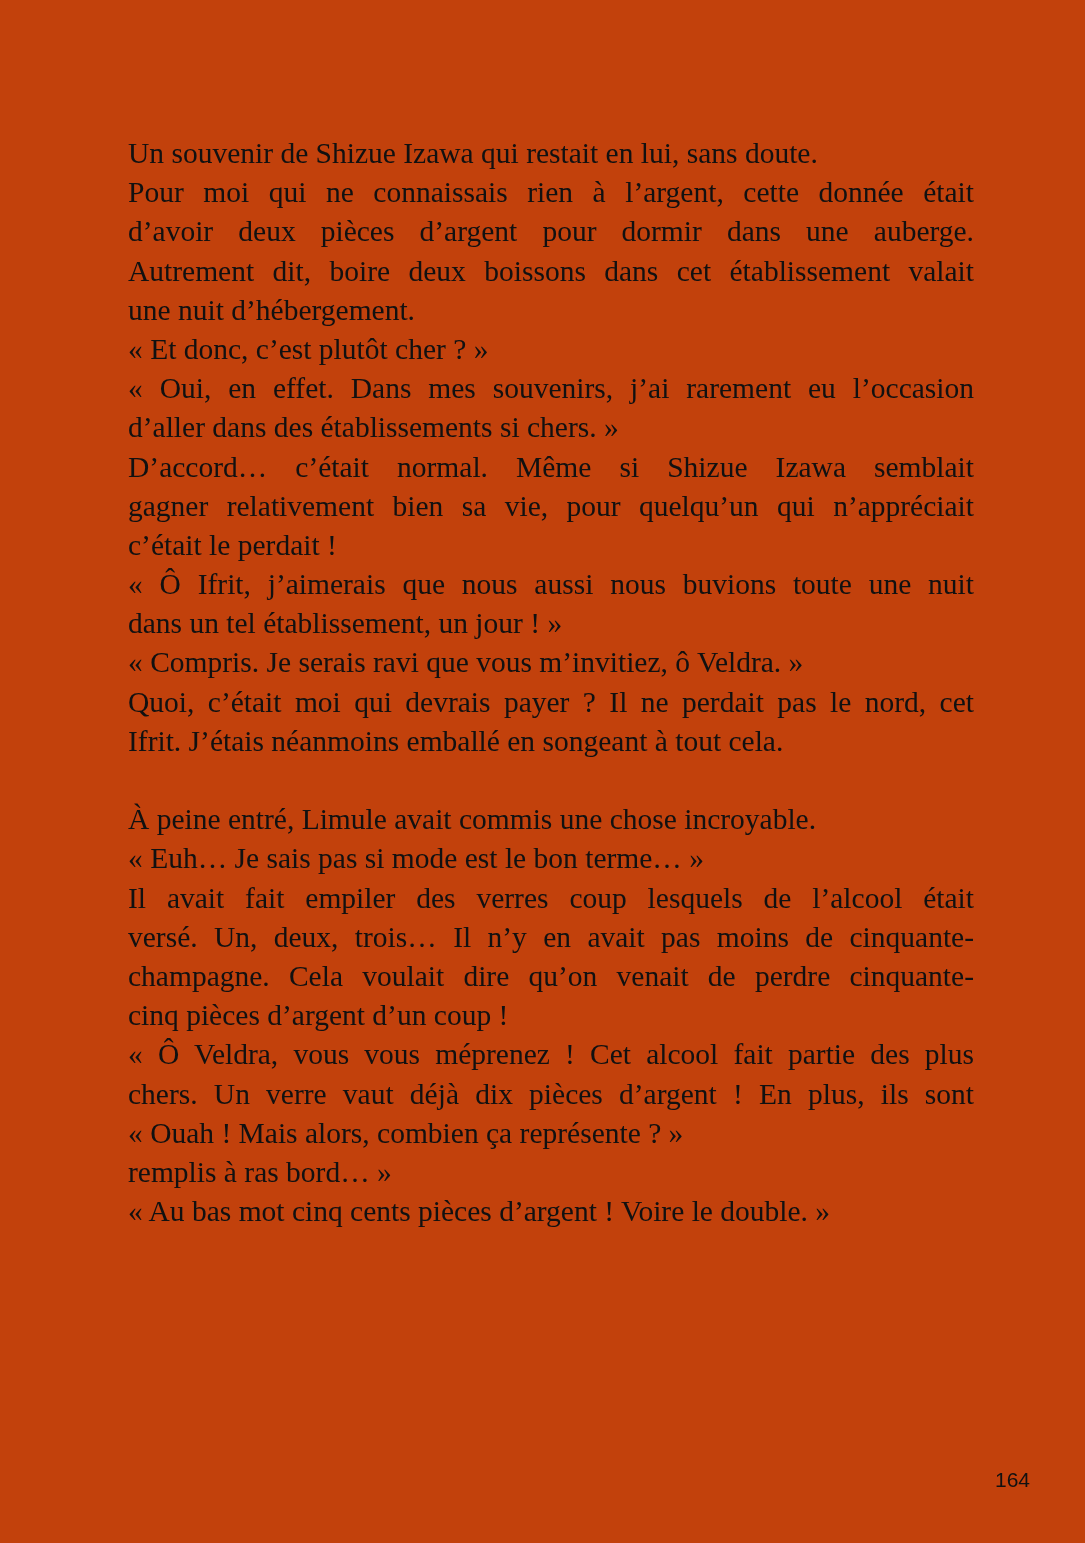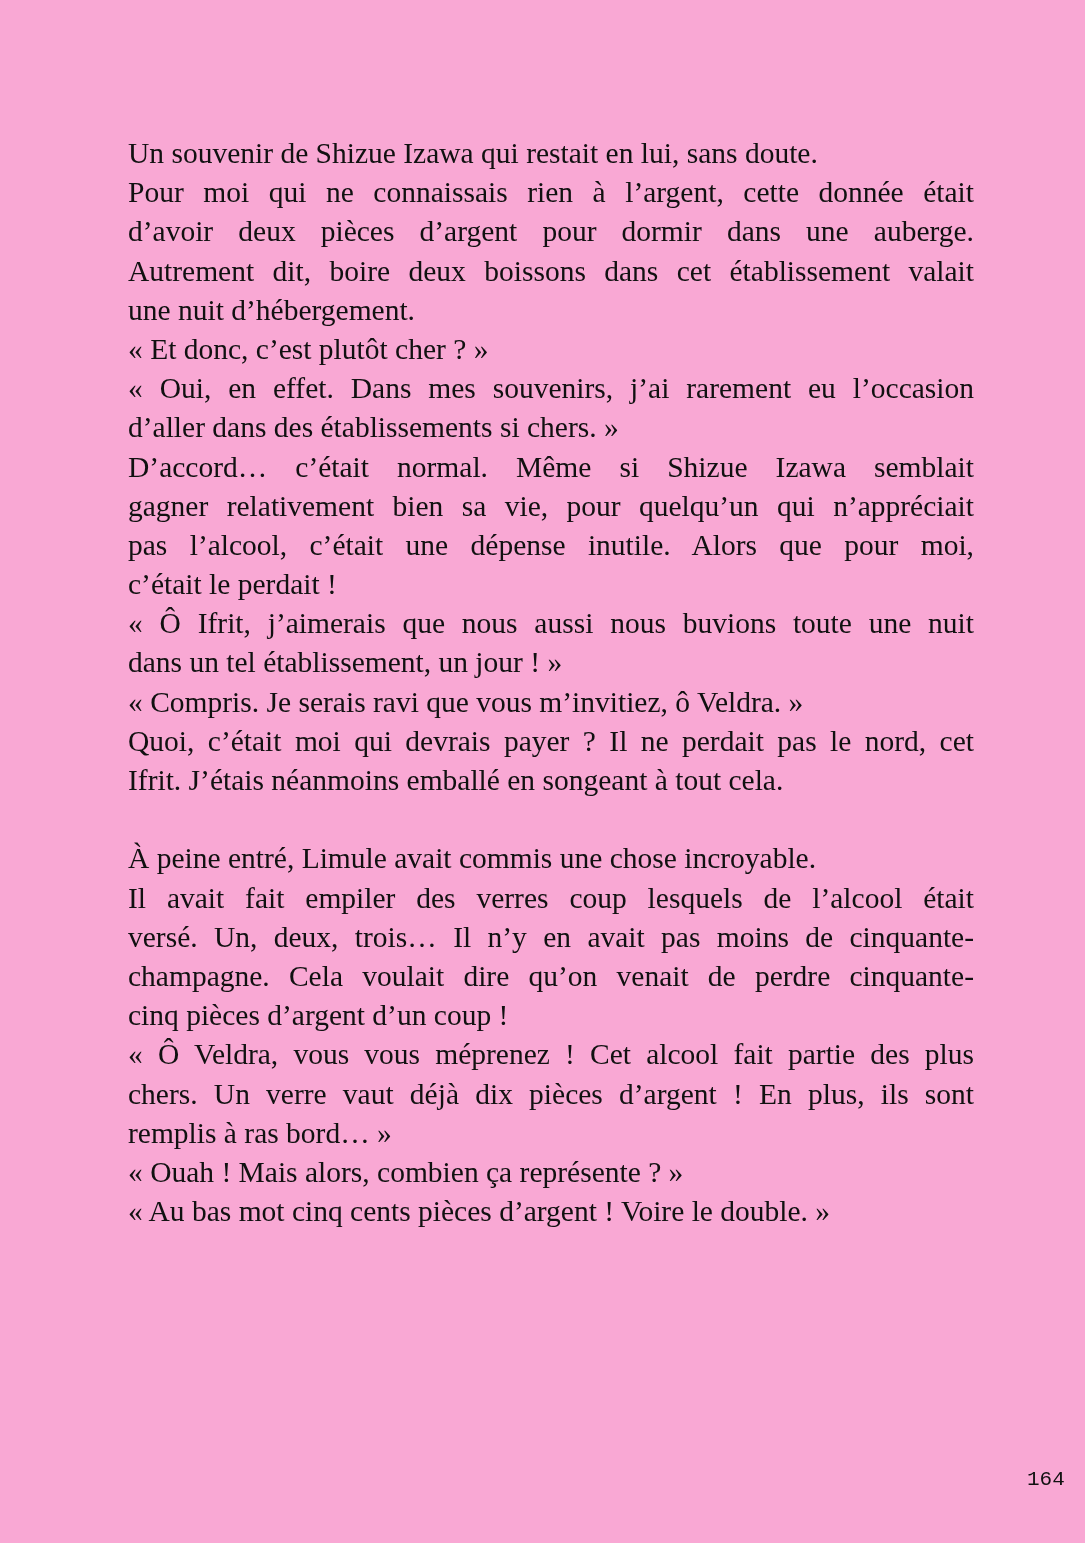--- a/index.html
+++ b/index.html
@@ -13,21 +13,21 @@
       position: relative;
       overflow: hidden;
       color: #111111;
     }
     .page {
       position: absolute;
       left: 0;
       top: 0;
       width: 1085px;
       height: 1543px;
-      background: #f9a8d4;
+      background: #c2410c;
     }
     .text-block {
       position: absolute;
       left: 128px;
       top: 134px;
       width: 846px;
       font-family: "Liberation Serif", serif;
       font-size: 29.5px;
       line-height: 39.2px;
       color: #111111;
@@ -41,55 +41,55 @@
       text-align: justify;
       text-align-last: justify;
       white-space: normal;
       overflow: hidden;
     }
     .line.blank {
       height: 39.2px;
     }
     .page-number {
       position: absolute;
-      left: 1027px;
+      left: 995px;
       top: 1468px;
-      font-family: Liberation Mono, monospace;
+      font-family: Liberation Sans, sans-serif;
       font-size: 21px;
       color: #111111;
     }
   </style>
 </head>
 <body>
 
 <div class="page">
   <div class="text-block" id="text-block">
       <div class="line">Un souvenir de Shizue Izawa qui restait en lui, sans doute.</div>
       <div class="line justify">Pour moi qui ne connaissais rien à l’argent, cette donnée était</div>
       <div class="line justify">d’avoir deux pièces d’argent pour dormir dans une auberge.</div>
       <div class="line justify">Autrement dit, boire deux boissons dans cet établissement valait</div>
       <div class="line">une nuit d’hébergement.</div>
       <div class="line">« Et donc, c’est plutôt cher ? »</div>
       <div class="line justify">« Oui, en effet. Dans mes souvenirs, j’ai rarement eu l’occasion</div>
       <div class="line">d’aller dans des établissements si chers. »</div>
       <div class="line justify">D’accord… c’était normal. Même si Shizue Izawa semblait</div>
       <div class="line justify">gagner relativement bien sa vie, pour quelqu’un qui n’appréciait</div>
-      <div class="line justify">pas l’alcool, c’était une dépense inutile. Alors que pour moi,</div>
       <div class="line">c’était le perdait !</div>
       <div class="line justify">« Ô Ifrit, j’aimerais que nous aussi nous buvions toute une nuit</div>
       <div class="line">dans un tel établissement, un jour ! »</div>
       <div class="line">« Compris. Je serais ravi que vous m’invitiez, ô Veldra. »</div>
       <div class="line justify">Quoi, c’était moi qui devrais payer ? Il ne perdait pas le nord, cet</div>
       <div class="line">Ifrit. J’étais néanmoins emballé en songeant à tout cela.</div>
       <div class="line blank"></div>
       <div class="line">À peine entré, Limule avait commis une chose incroyable.</div>
+      <div class="line">« Euh… Je sais pas si mode est le bon terme… »</div>
       <div class="line justify">Il avait fait empiler des verres coup lesquels de l’alcool était</div>
       <div class="line justify">versé. Un, deux, trois… Il n’y en avait pas moins de cinquante-</div>
       <div class="line justify">champagne. Cela voulait dire qu’on venait de perdre cinquante-</div>
       <div class="line">cinq pièces d’argent d’un coup !</div>
       <div class="line justify">« Ô Veldra, vous vous méprenez ! Cet alcool fait partie des plus</div>
       <div class="line justify">chers. Un verre vaut déjà dix pièces d’argent ! En plus, ils sont</div>
+      <div class="line">« Ouah ! Mais alors, combien ça représente ? »</div>
       <div class="line">remplis à ras bord… »</div>
-      <div class="line">« Ouah ! Mais alors, combien ça représente ? »</div>
       <div class="line">« Au bas mot cinq cents pièces d’argent ! Voire le double. »</div>
     </div>
   <div class="page-number">164</div>
 </div>
 
 </body></html>

